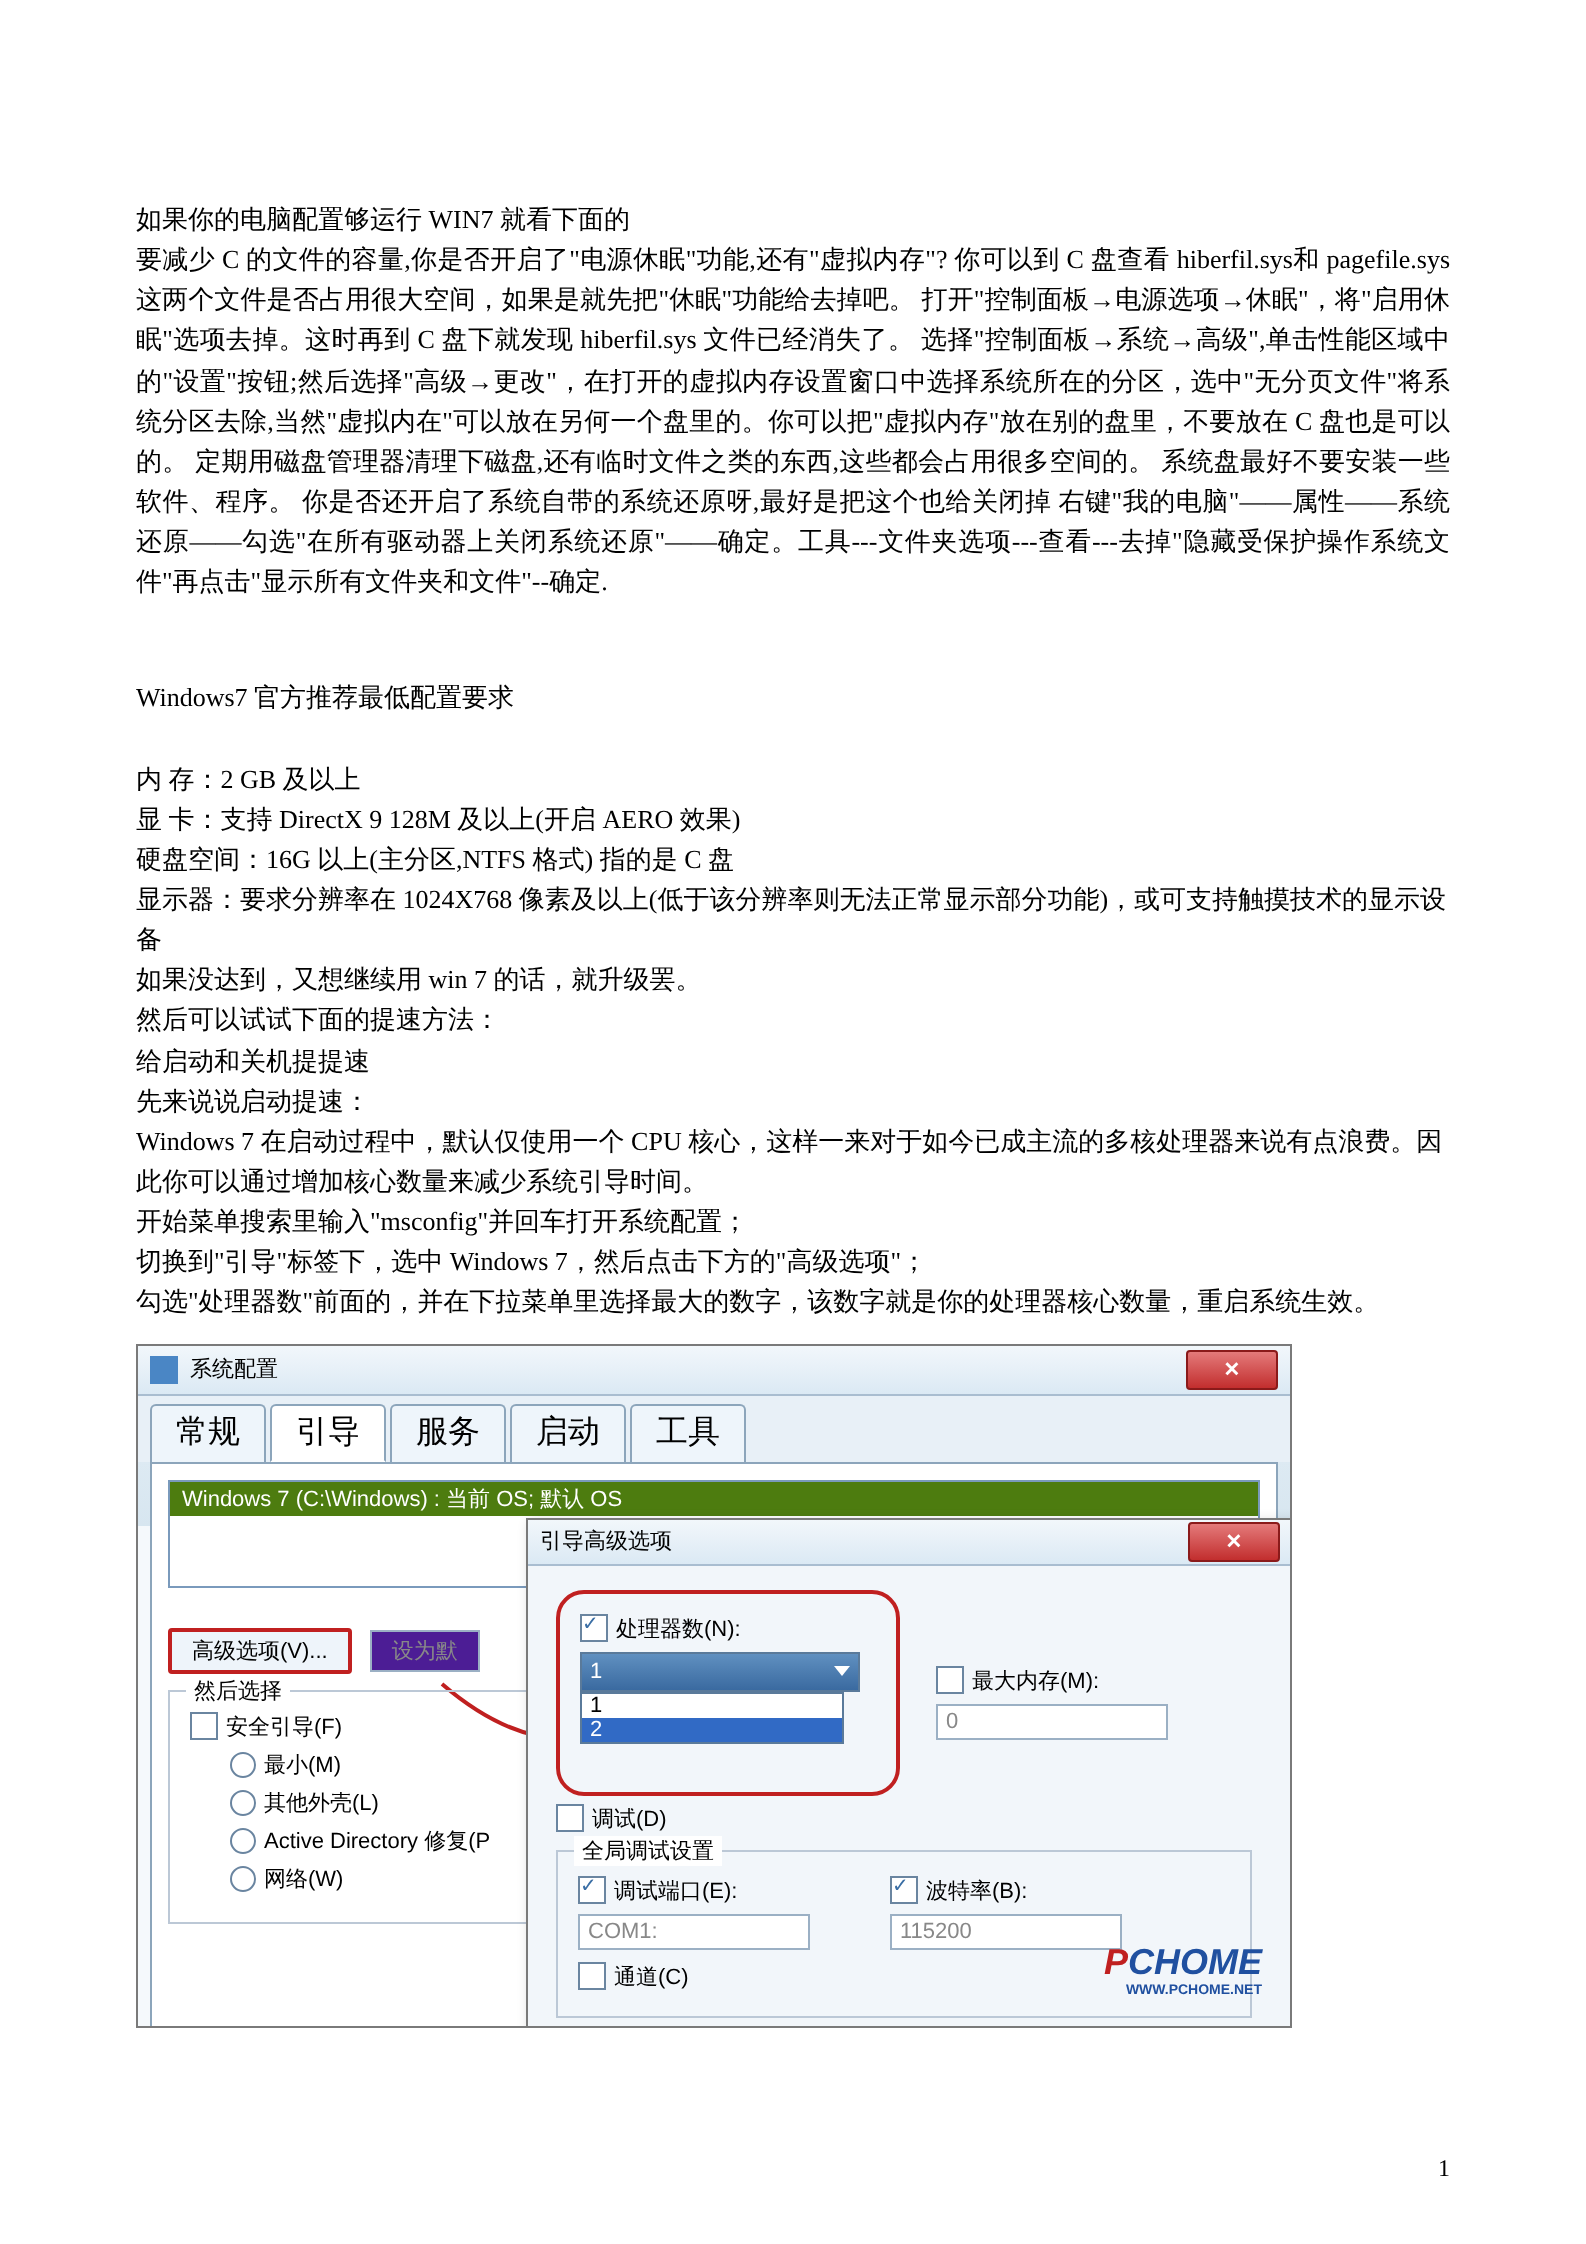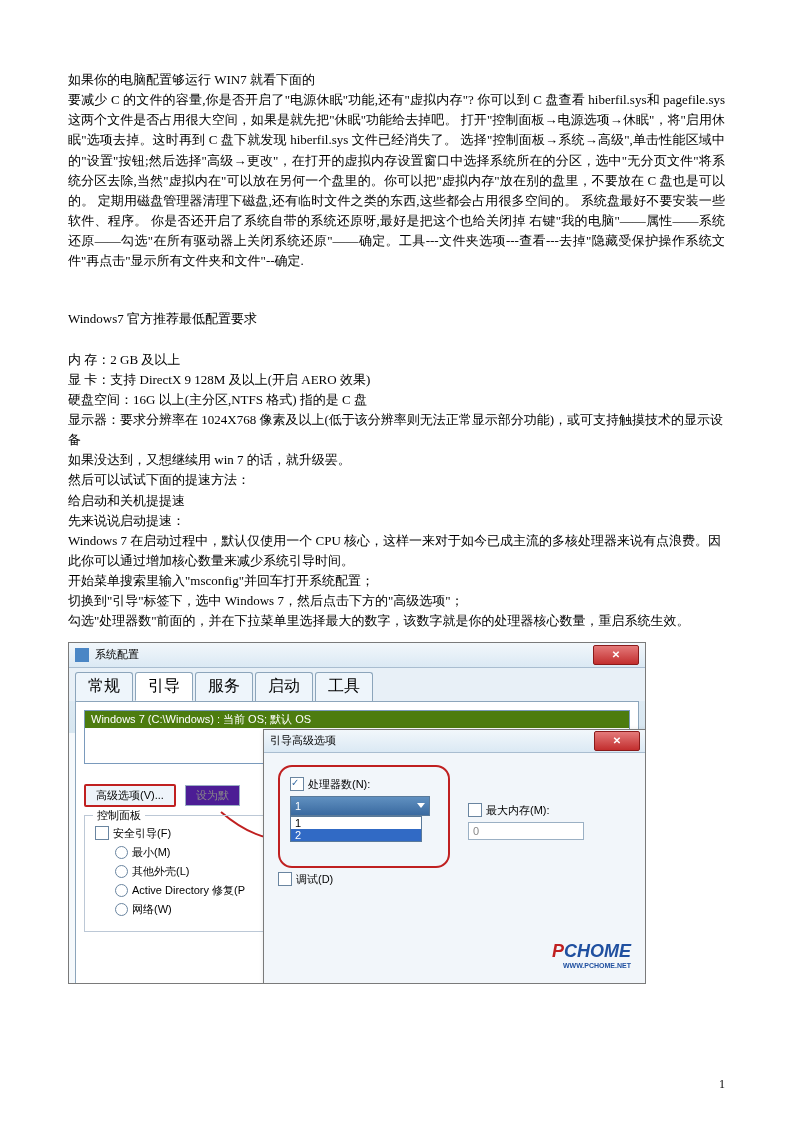--- a/index.html
+++ b/index.html
@@ -7,21 +7,21 @@
     padding: 0;
     background: #fff;
     font-family: "SimSun", "宋体", serif;
     font-size: 13px;
     width: 793px;
     height: 1122px;
     position: relative;
     color: #000;
   }
   .page {
-    padding: 70px 68px 40px 68px;
+    padding: 100px 68px 40px 68px;
   }
   .para {
     line-height: 1.55;
     text-align: justify;
     margin-bottom: 0;
   }
   .spacer { height: 38px; }
   .line { line-height: 1.55; }
   .screenshot-area {
     margin-top: 10px;
@@ -282,21 +282,21 @@
       <span class="def-btn">设为默</span>
 
       <div class="arrow">
         <svg viewBox="0 0 80 40">
             <path d="M 5 5 Q 40 35 72 32" stroke="#c02020" stroke-width="2" fill="none"></path>
             <path d="M 72 32 l -8 -6 l 3 8 z" fill="#c02020"></path>
           </svg>
       </div>
 
       <div class="fieldset" style="width:182px">
-        <div class="fieldset-legend">控制面板</div>
+        <div class="fieldset-legend">然后选择</div>
         <div class="cb-row">
           <span class="cb"></span>
           <span>安全引导(F)</span>
         </div>
         <div class="cb-row sub-indent">
             <span class="radio"></span>
             <span>最小(M)</span>
           </div>
         <div class="cb-row sub-indent">
             <span class="radio"></span>
@@ -342,20 +342,43 @@
         </div>
 
         <div class="right-col">
           <div class="cb-row">
             <span class="cb"></span>
             <span>最大内存(M):</span>
           </div>
           <div class="input-box">0</div>
         </div>
 
+        <div class="debug-field">
+          <div class="fieldset-legend">全局调试设置</div>
+          <div style="display:flex; gap:40px">
+            <div>
+              <div class="cb-row">
+                <span class="cb checked"></span>
+                <span>调试端口(E):</span>
+              </div>
+              <div class="input-box">COM1:</div>
+              <div class="cb-row" style="margin-top:6px">
+                <span class="cb"></span>
+                <span>通道(C)</span>
+              </div>
+            </div>
+            <div>
+              <div class="cb-row">
+                <span class="cb checked"></span>
+                <span>波特率(B):</span>
+              </div>
+              <div class="input-box">115200</div>
+            </div>
+          </div>
+        </div>
 
       </div>
     </div>
 
     <div class="pchome">
       <span class="p">P</span><span class="c">CHOME</span>
       <span class="url">WWW.PCHOME.NET</span>
     </div>
 
   </div>

